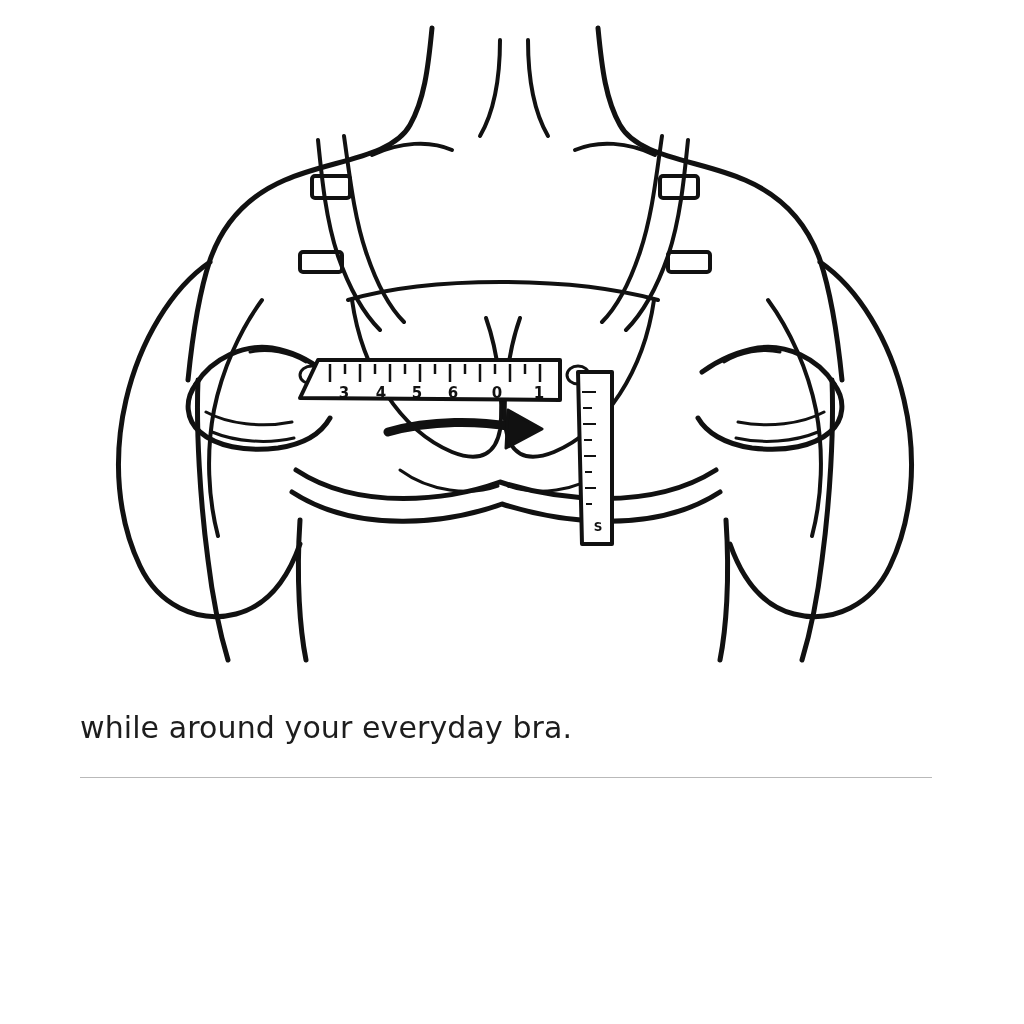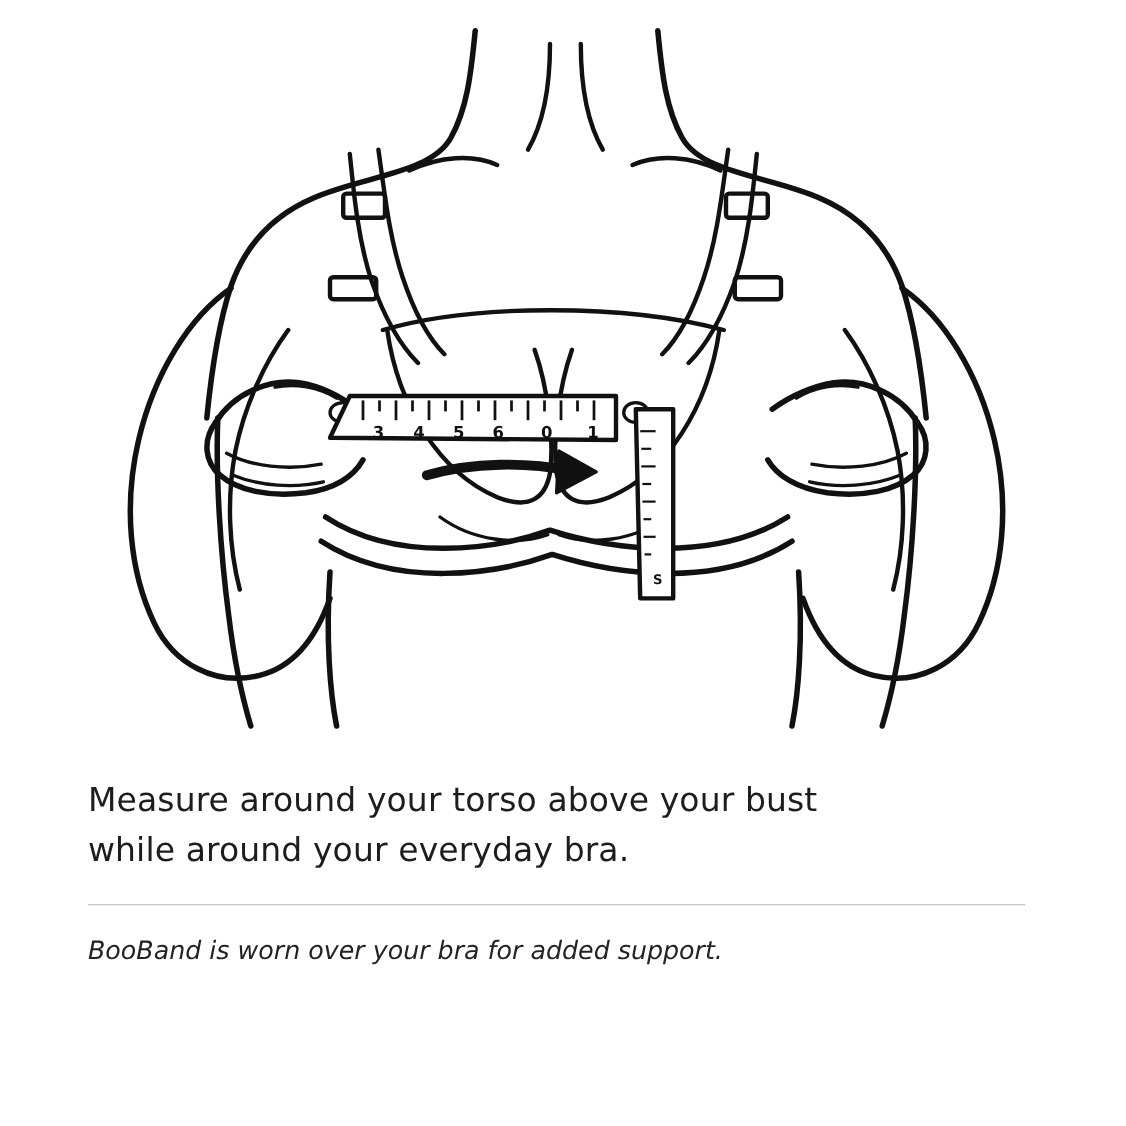--- a/index.html
+++ b/index.html
@@ -203,20 +203,18 @@
       <g>
         <path d="M388 432 C430 420 480 420 518 428" fill="none" stroke="#111111" stroke-width="9" stroke-linecap="round"></path>
         <path d="M508 410 L542 429 L506 448 Z" fill="#111111" stroke="#111111" stroke-width="3" stroke-linejoin="round"></path>
       </g>
 
     </svg>
   </div>
 
   <div class="caption-block">
     <div class="caption-main">
-      <div>Measure around your torso above your bust</div>
       <div>while around your everyday bra.</div>
     </div>
     <div class="divider"></div>
-    <div class="caption-note">BooBand is worn over your bra for added support.</div>
   </div>
 
 </div>
 
 </body></html>

